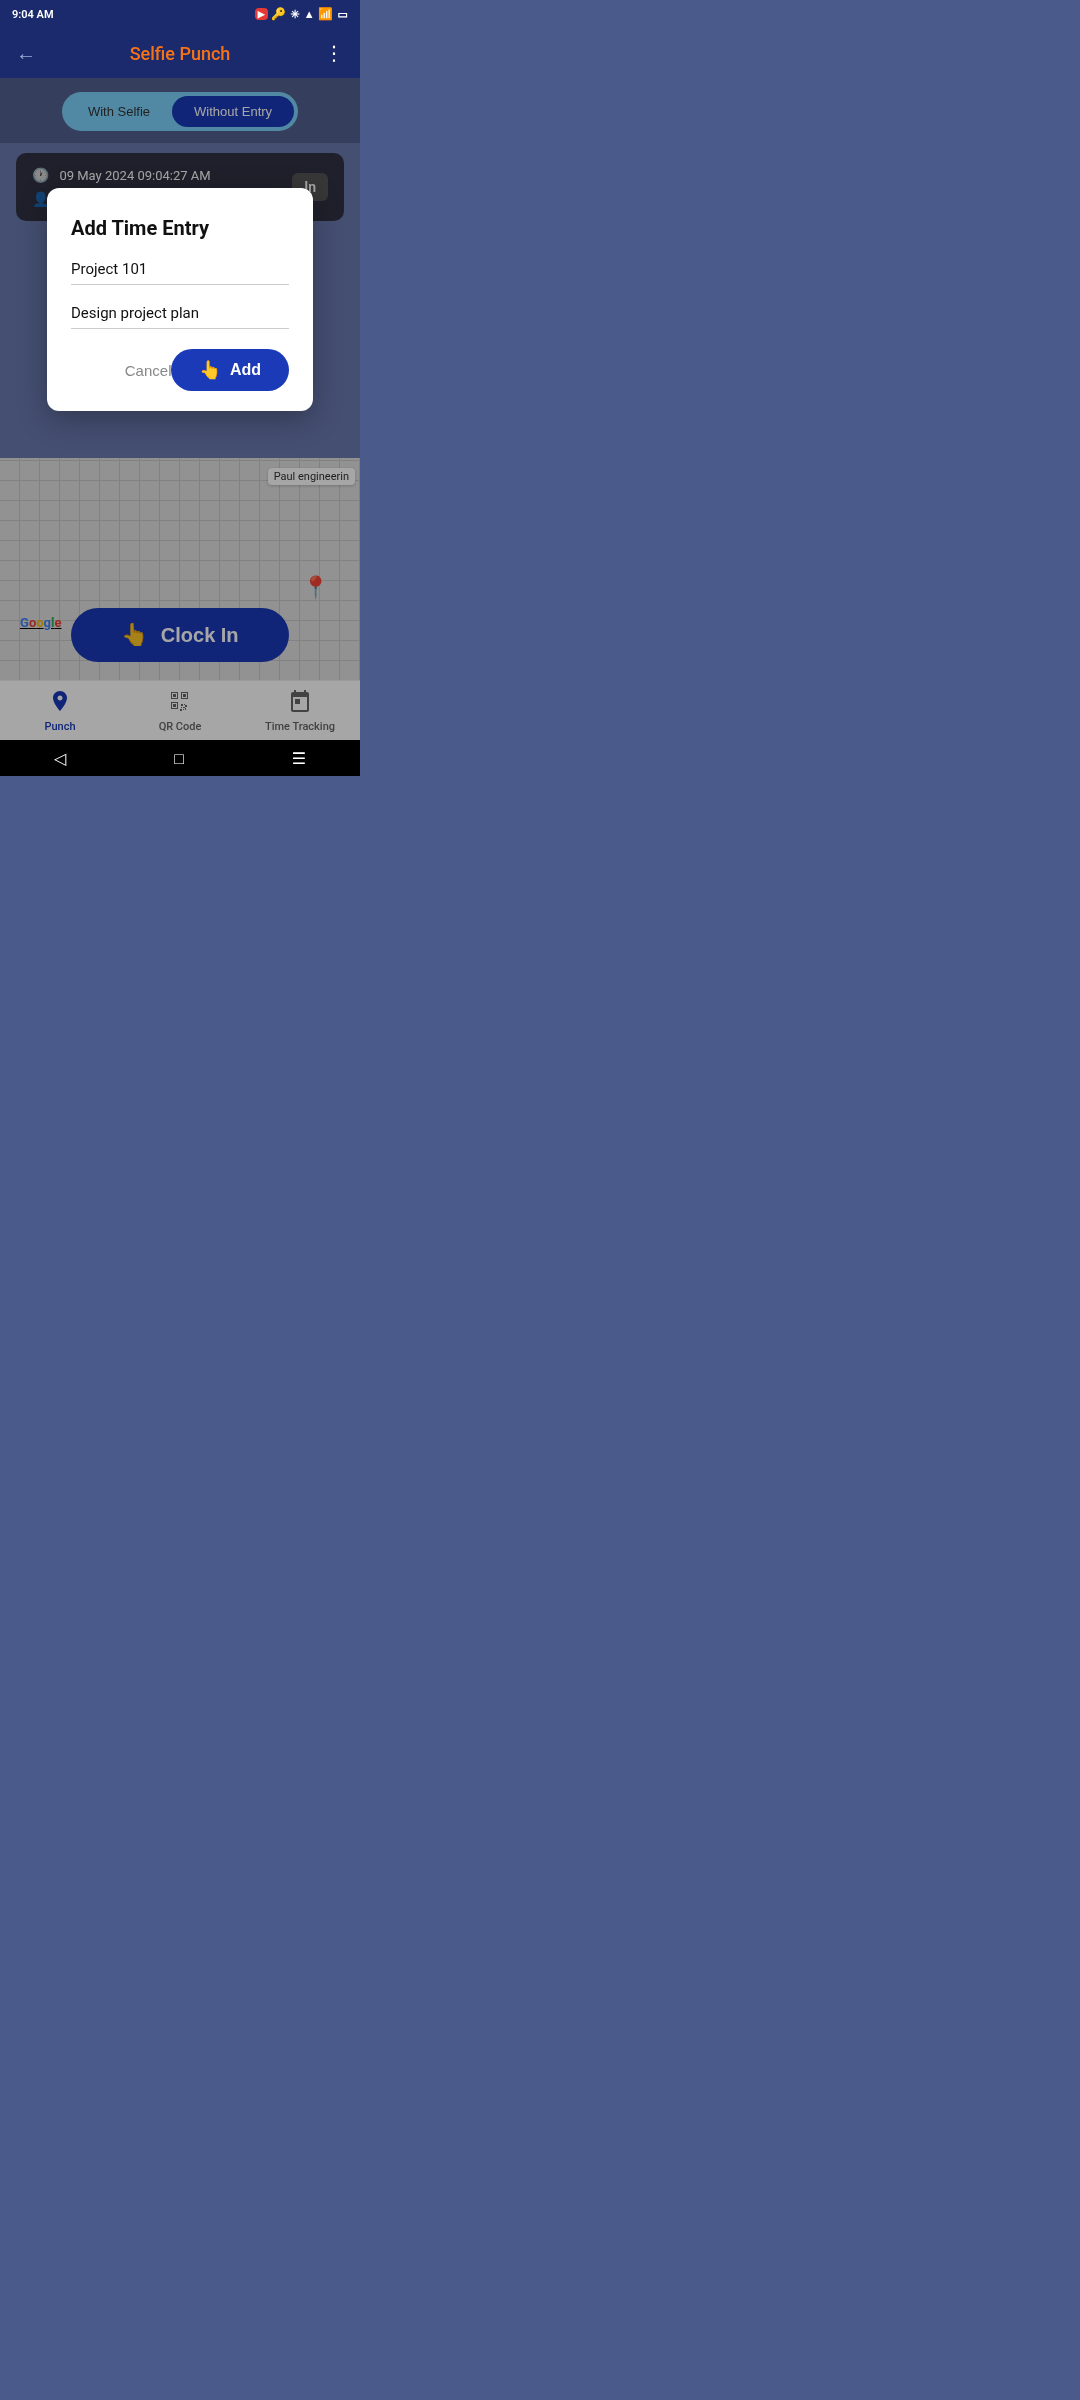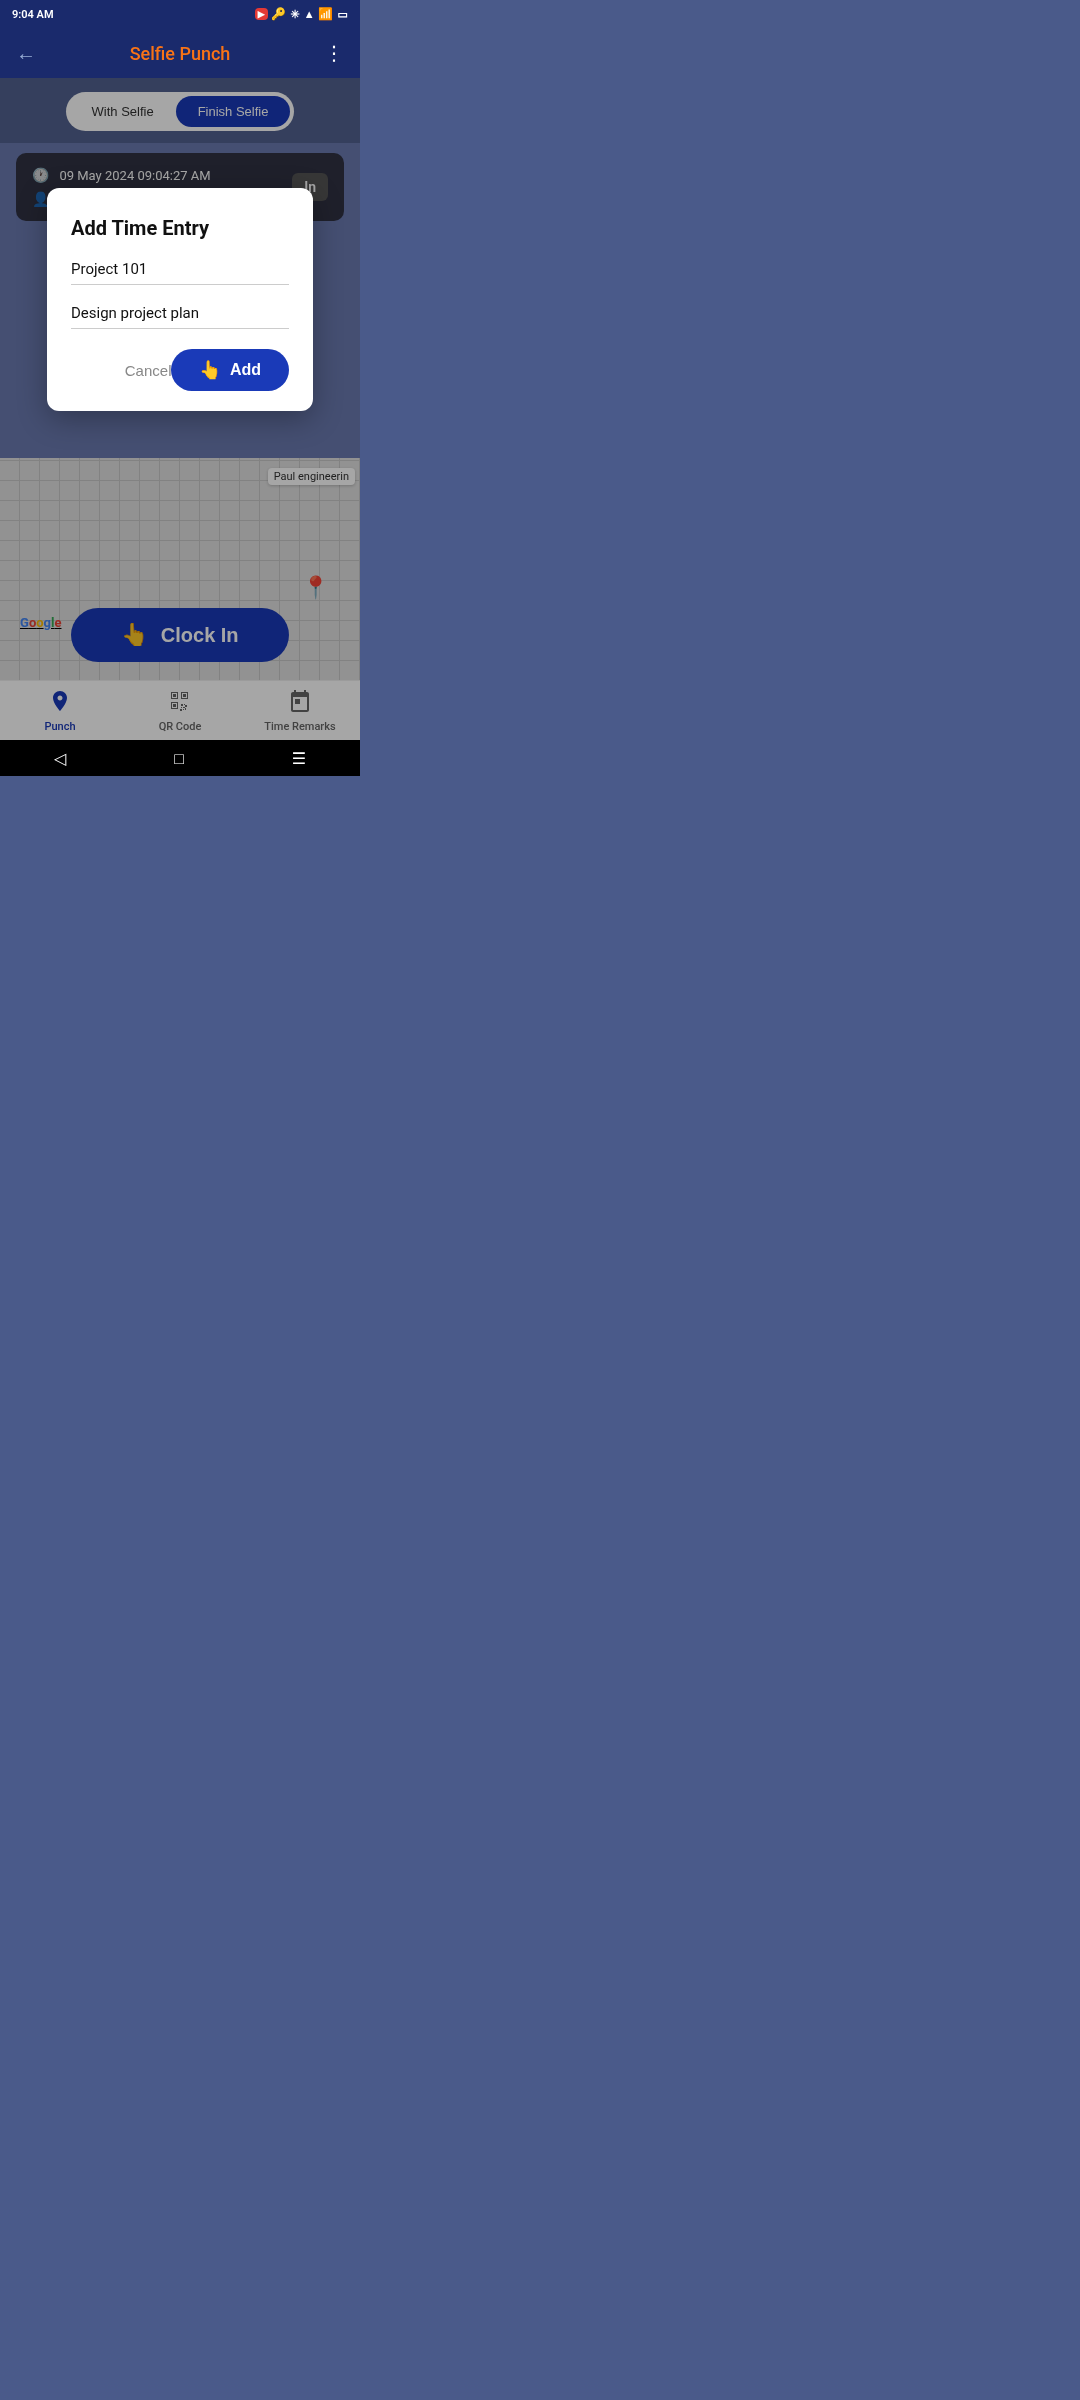--- a/index.html
+++ b/index.html
@@ -77,21 +77,21 @@
 
     
     .toggle-container {
       display: flex;
       justify-content: center;
       padding: 14px 0 12px;
       background: rgba(80, 95, 140, 0.9);
     }
     .toggle-pill {
       display: flex;
-      background: #ffffff;
+      background: #7dd3fc;
       border-radius: 30px;
       padding: 4px;
       gap: 0;
     }
     .toggle-option {
       padding: 8px 22px;
       border-radius: 25px;
       font-size: 13px;
       font-weight: 500;
       cursor: pointer;
@@ -323,21 +323,21 @@
   <button class="back-btn">←</button>
   <span class="app-bar-title">Selfie Punch</span>
   <button class="more-btn">⋮</button>
 </div>
 
 <div class="main-content">
 
   <div class="toggle-container">
     <div class="toggle-pill">
       <button class="toggle-option">With Selfie</button>
-      <button class="toggle-option active">Finish Selfie</button>
+      <button class="toggle-option active">Without Entry</button>
     </div>
   </div>
 
   <div class="info-card">
     <div class="info-card-left">
       <div class="info-row">
         <span class="info-icon">🕐</span>
         <span>09 May 2024 09:04:27 AM</span>
       </div>
       <div class="info-row">
@@ -404,21 +404,21 @@
         </svg>
       </span>
       <span class="nav-label">QR Code</span>
     </div>
     <div class="nav-item">
       <span class="nav-icon">
         <svg width="24" height="24" viewBox="0 0 24 24" fill="#666">
           <path d="M19 3h-1V1h-2v2H8V1H6v2H5c-1.1 0-2 .9-2 2v16c0 1.1.9 2 2 2h14c1.1 0 2-.9 2-2V5c0-1.1-.9-2-2-2zm0 18H5V8h14v13zM7 10h5v5H7z"></path>
         </svg>
       </span>
-      <span class="nav-label">Time Remarks</span>
+      <span class="nav-label">Time Tracking</span>
     </div>
   </div>
 
 </div>
 
 <div style="background:black;height:36px;display:flex;align-items:center;justify-content:space-around;">
   <span style="color:white;font-size:16px;">◁</span>
   <span style="color:white;font-size:16px;">□</span>
   <span style="color:white;font-size:16px;">☰</span>
 </div>

